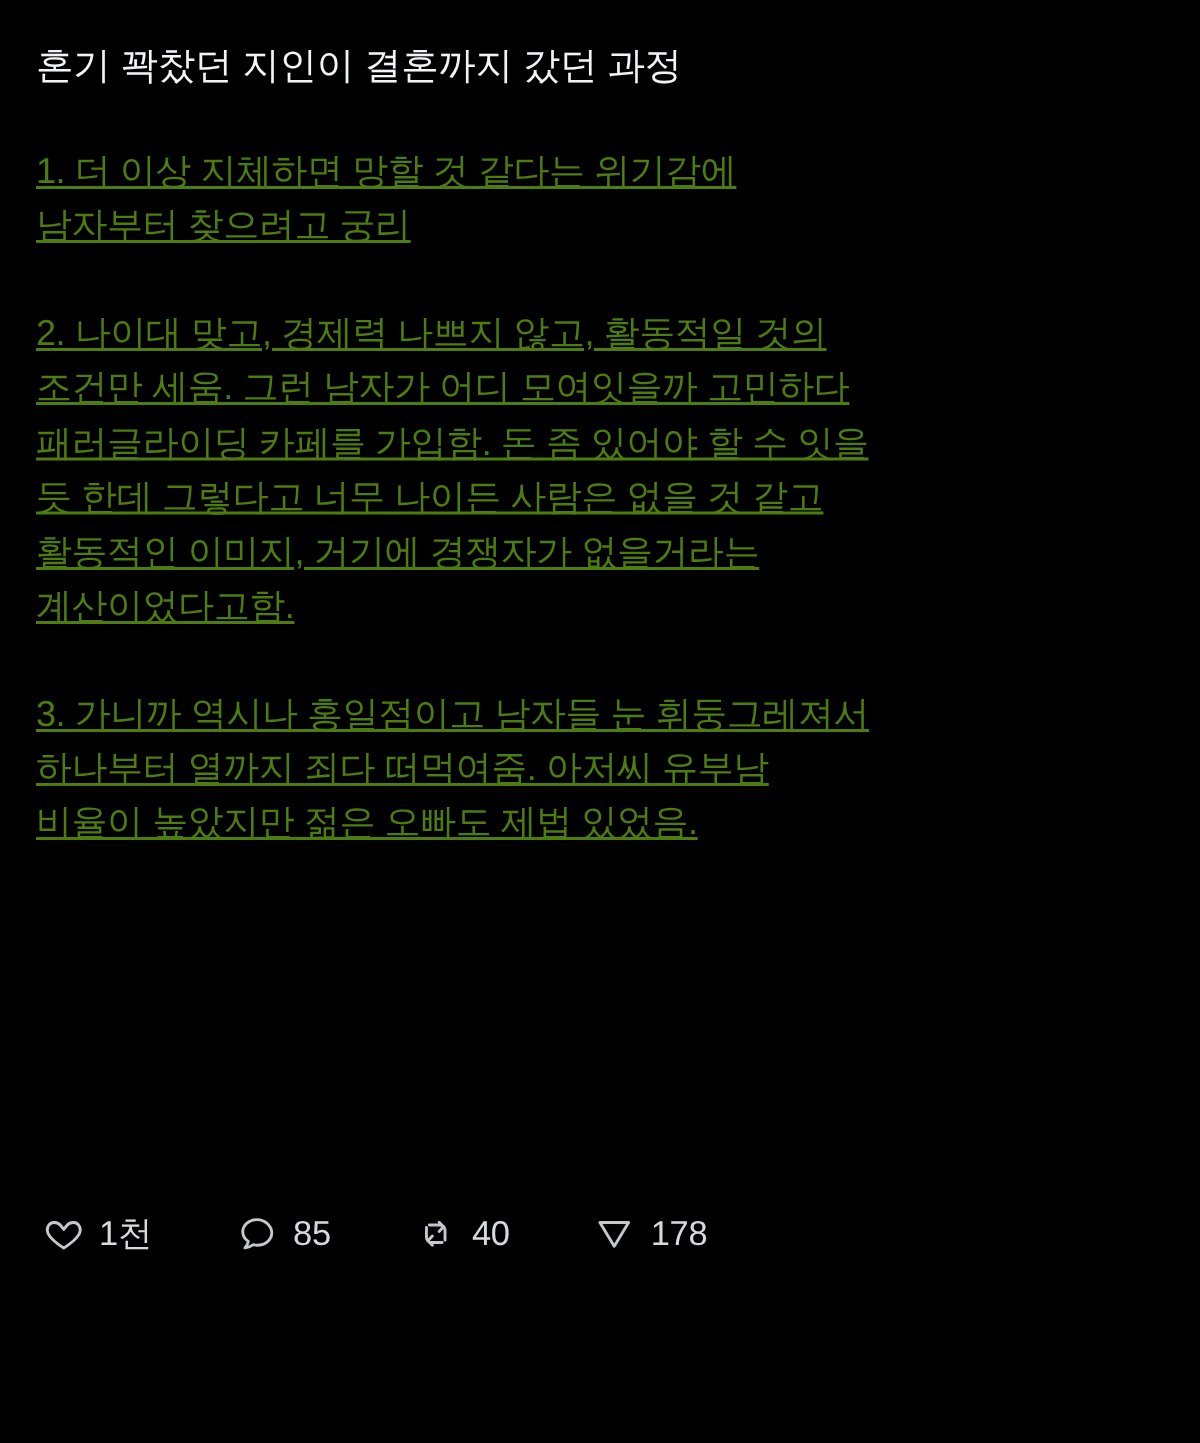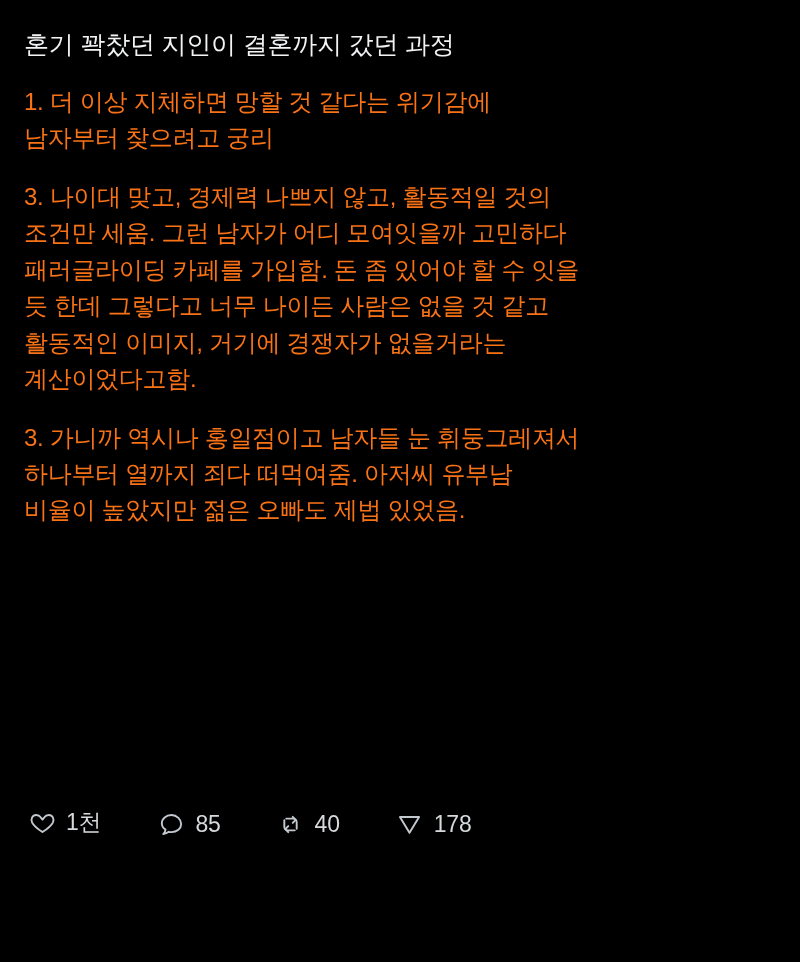--- a/index.html
+++ b/index.html
@@ -27,32 +27,33 @@
     font-size: 25px;
     line-height: 1.35;
     font-weight: 400;
     color: #f2f3f5;
     margin: 6px 0 22px 0;
     letter-spacing: -0.2px;
   }
   .para {
     font-size: 24px;
     line-height: 1.52;
-    color: #f97316;
-    margin: 0 0 22px 0;
+    color: #4d7c0f;
+    margin: 13px 0 22px 0;
     letter-spacing: -0.3px;
     white-space: pre-line;
+    text-decoration: underline;
   }
   .para.last {
     margin-bottom: 26px;
   }
   .actions {
     margin-top: auto;
     display: flex;
-    align-items: flex-end;
+    align-items: center;
     padding: 4px 0 14px 4px;
   }
   .action {
     display: flex;
     align-items: center;
     gap: 10px;
     margin-right: 56px;
     color: #b9bfc6;
     cursor: pointer;
   }
@@ -81,21 +82,21 @@
 </style>
 </head>
 <body>
 
 <div class="post">
 
   <h1 class="post-title">혼기 꽉찼던 지인이 결혼까지 갔던 과정</h1>
 
   <p class="para">1. 더 이상 지체하면 망할 것 같다는 위기감에
 남자부터 찾으려고 궁리</p>
-  <p class="para">3. 나이대 맞고, 경제력 나쁘지 않고, 활동적일 것의
+  <p class="para">2. 나이대 맞고, 경제력 나쁘지 않고, 활동적일 것의
 조건만 세움. 그런 남자가 어디 모여잇을까 고민하다
 패러글라이딩 카페를 가입함. 돈 좀 있어야 할 수 잇을
 듯 한데 그렇다고 너무 나이든 사람은 없을 것 같고
 활동적인 이미지, 거기에 경쟁자가 없을거라는
 계산이었다고함.</p>
   <p class="para">3. 가니까 역시나 홍일점이고 남자들 눈 휘둥그레져서
 하나부터 열까지 죄다 떠먹여줌. 아저씨 유부남
 비율이 높았지만 젊은 오빠도 제법 있었음.</p>
 
   <div class="actions">

